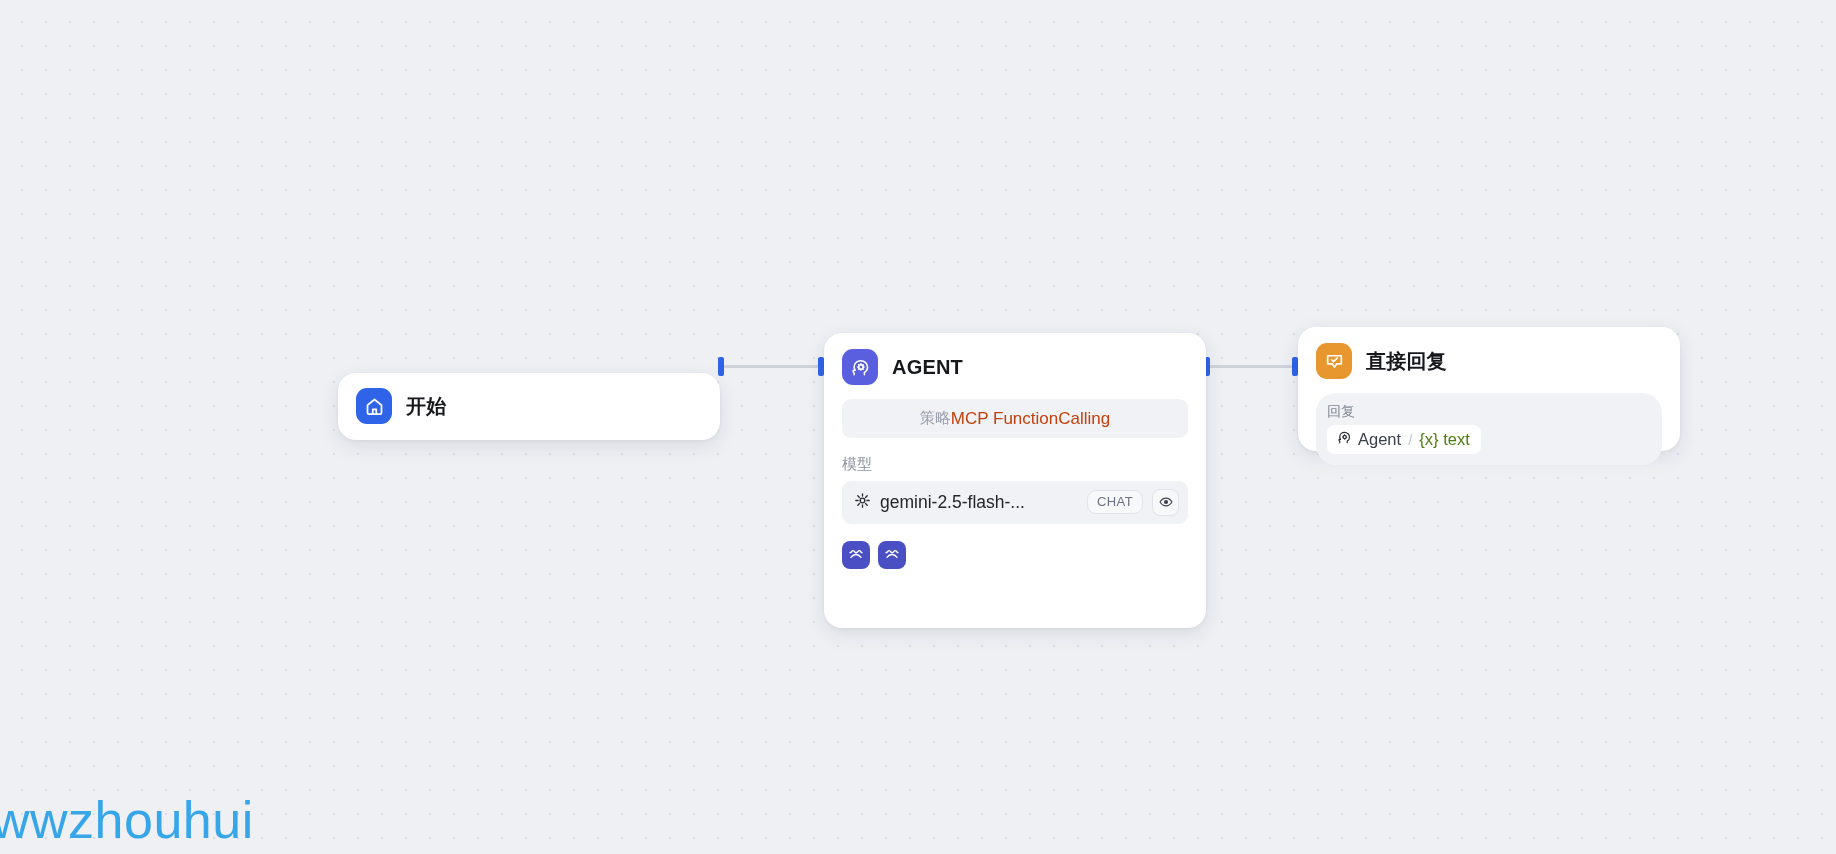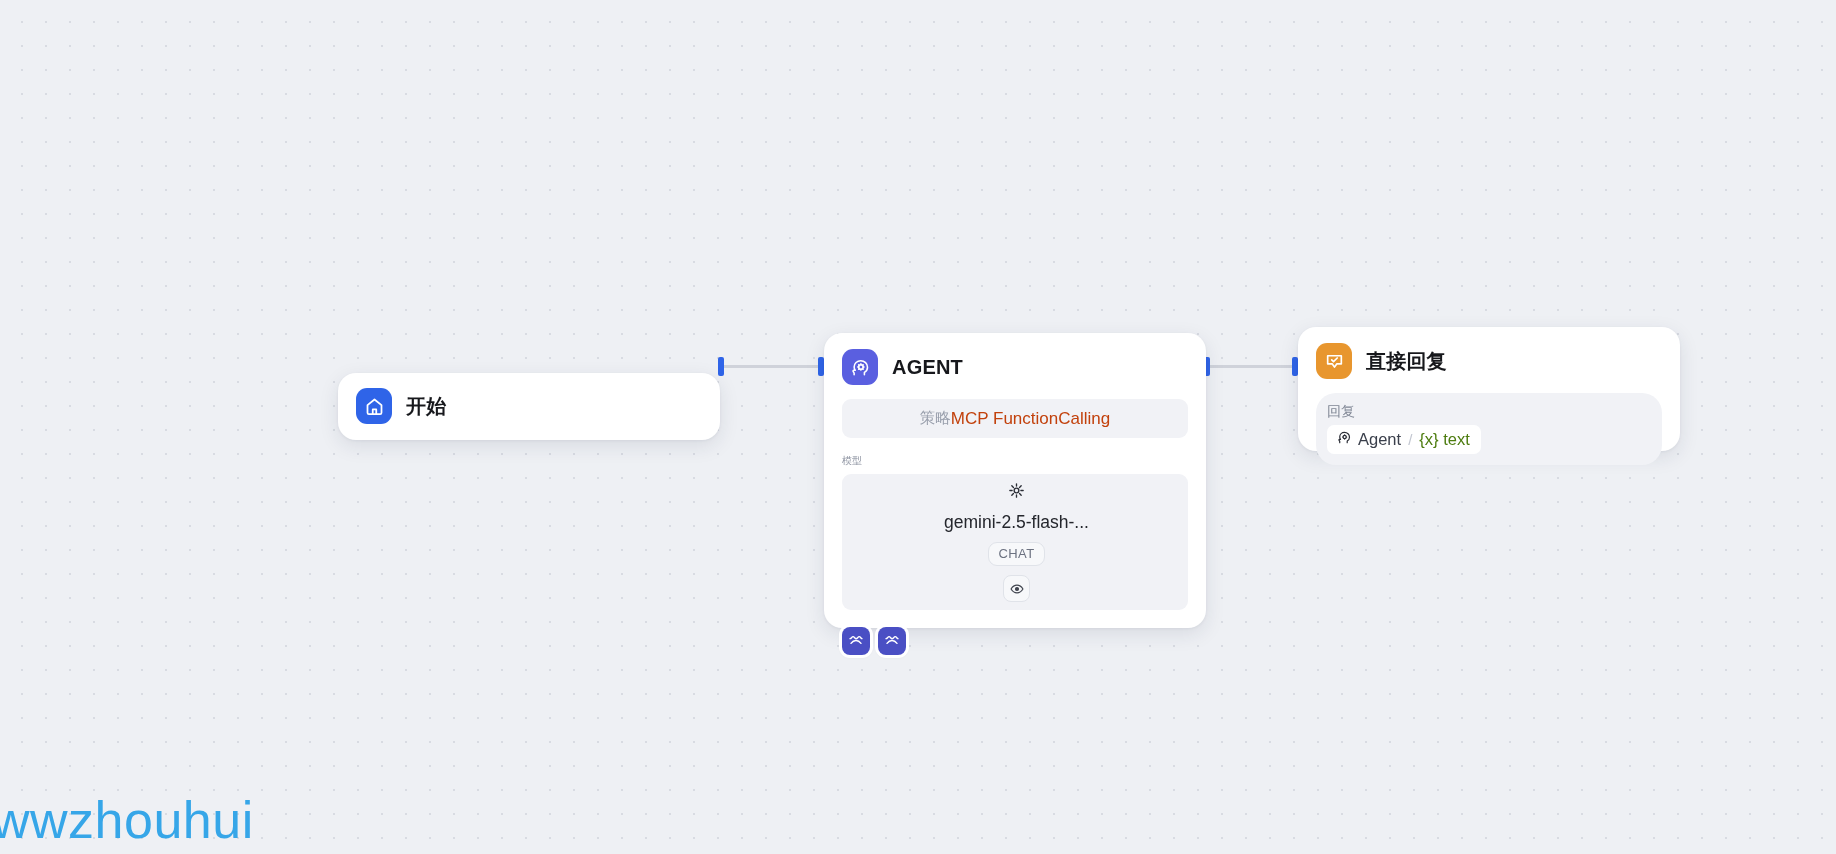--- a/index.html
+++ b/index.html
@@ -79,21 +79,21 @@
     left: 824px;
     top: 333px;
     width: 382px;
     height: 295px;
   }
   #node-agent .node-icon { background: #5a5fe0; }
 
   .agent-body { padding: 0 18px 16px 18px; }
 
   .field-label {
-    font-size: 10px;
+    font-size: 15px;
     color: #8d93a1;
     margin-bottom: 7px;
     line-height: 1.3;
   }
 
   .strategy-row {
     display: flex;
     align-items: center;
     justify-content: center;
     background: #f1f2f6;
@@ -113,21 +113,20 @@
   }
 
   .model-row {
     display: flex;
     align-items: center;
     gap: 9px;
     background: #f1f2f6;
     border-radius: 9px;
     padding: 8px 9px 8px 12px;
     margin-bottom: 17px;
-    flex-direction: column;
   }
   .model-glyph { flex: 0 0 auto; display: block; }
   .model-name {
     flex: 1 1 auto;
     font-size: 17.5px;
     color: #24262c;
     white-space: nowrap;
     overflow: hidden;
     text-overflow: ellipsis;
   }

